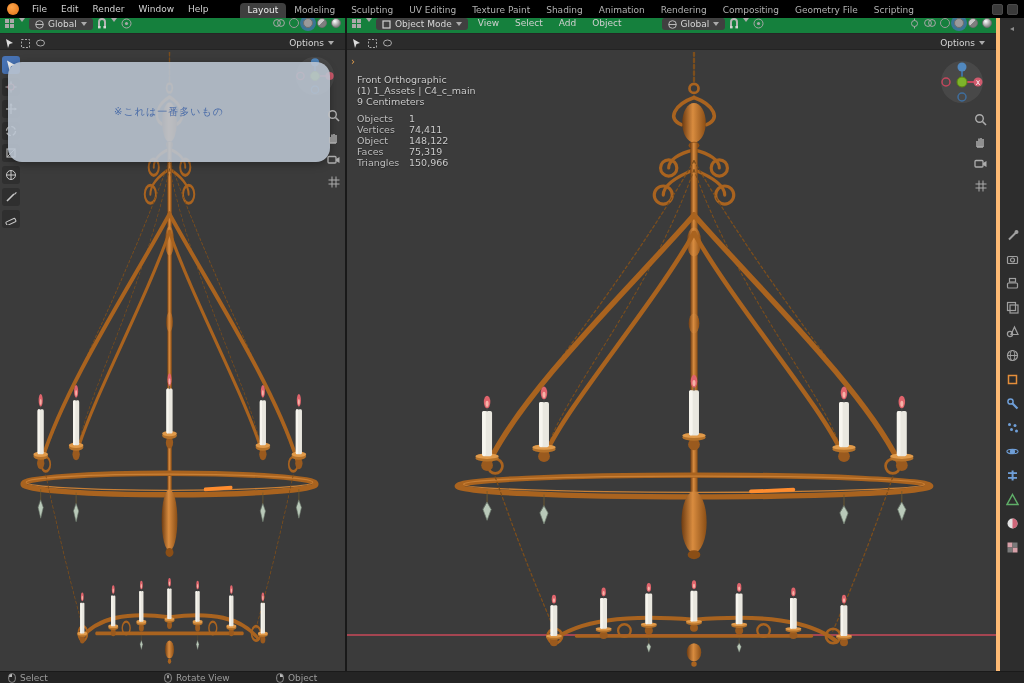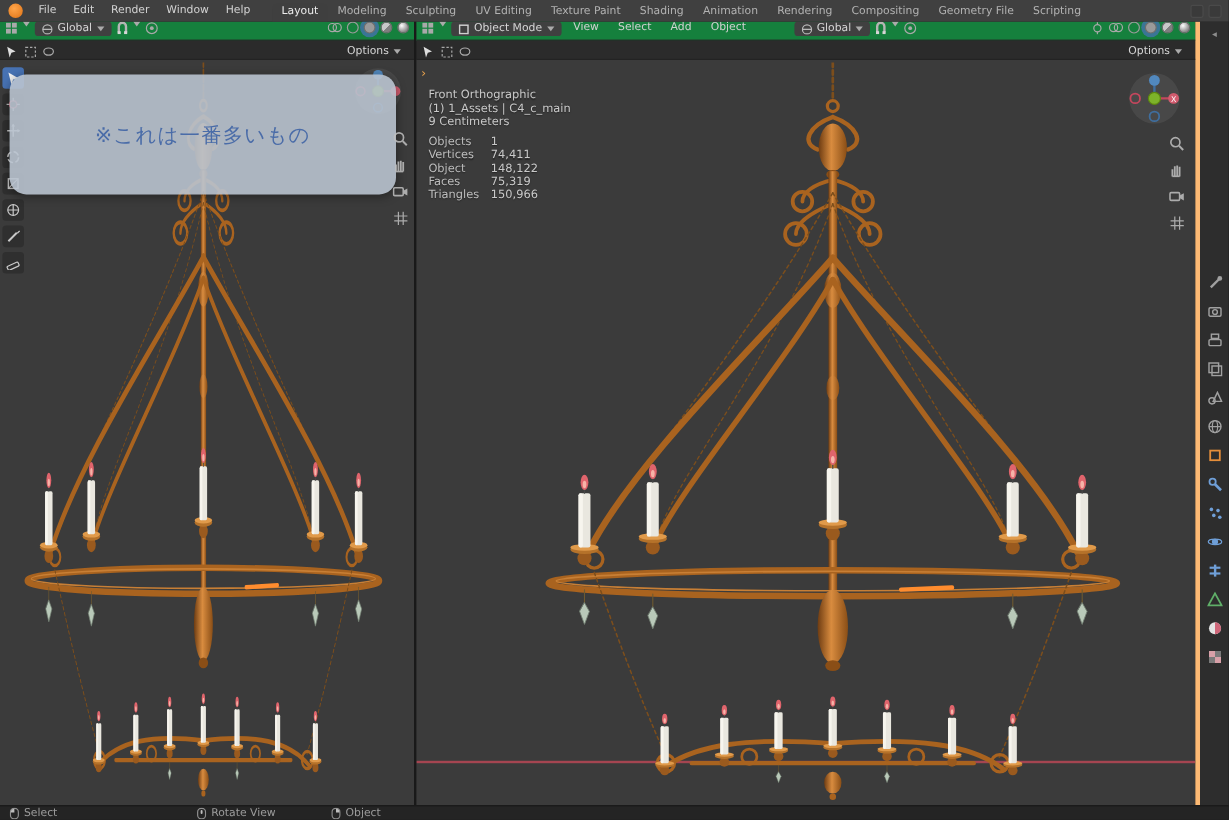--- a/index.html
+++ b/index.html
@@ -1,24 +1,24 @@
 <!DOCTYPE html>
 <html><head>
 <meta charset="utf-8">
 <style>
   *{margin:0;padding:0;box-sizing:border-box}
   html,body{width:1024px;height:683px;overflow:hidden}
   body{font-family:"DejaVu Sans","Liberation Sans",sans-serif;background:#1d1d1d;color:#c8c8c8;font-size:10px}
   .app{position:relative;width:1024px;height:683px;background:#1d1d1d}
 
   
-  .topbar{position:absolute;top:0;left:0;right:0;height:18px;background:#404040;display:flex;align-items:center;padding:0 4px;z-index:9}
+  .topbar{position:absolute;top:0;left:0;right:0;height:18px;background:#000000;display:flex;align-items:center;padding:0 4px;z-index:9}
   .logo{width:12px;height:12px;border-radius:50%;background:radial-gradient(circle at 40% 35%,#ffa54a,#e67e22 75%);margin:0 6px 0 3px;flex:none}
   .menu{padding:0 7px;color:#d2d2d2;font-size:9px;cursor:default}
-  .tabs{display:flex;margin-left:11px;height:18px;align-items:flex-end}
+  .tabs{display:flex;margin-left:24px;height:18px;align-items:flex-end}
   .tab{padding:2px 8px 3px;color:#b2b2b2;font-size:9px;border-radius:4px 4px 0 0;white-space:nowrap}
   .tab.active{background:#3f3f3f;color:#ececec}
   .topbar-right{margin-left:auto;display:flex;gap:4px;align-items:center;padding-right:2px}
   .mini-ic{width:11px;height:11px;background:#3a3a3a;border-radius:2px;border:1px solid #4a4a4a}
 
   
   .work{position:absolute;top:18px;left:0;right:0;bottom:12px;display:flex}
   .vp{position:relative;height:100%}
   .vp.left{width:347px;border-right:2px solid #191919;flex:none}
   .vp.right{flex:1;border-right:4px solid #fdba74}
@@ -46,21 +46,21 @@
   .expand-arrow{position:absolute;left:4px;top:6px;color:#e7a14c;font-size:10px;z-index:6}
 
   
   .stats{position:absolute;left:8px;top:6px;line-height:11px;color:#c9c9c9;font-size:9.5px;z-index:5;text-shadow:0 1px 1px rgba(0,0,0,.4)}
   .stats .row{display:flex}
   .stats .row .lbl{width:52px;color:#bdbdbd}
   .stats .gap{height:6px}
   .bubble{position:absolute;left:8px;top:12px;width:322px;height:100px;background:rgba(185,195,207,.9);border-radius:14px;z-index:7;
           display:flex;flex-direction:column;align-items:center;justify-content:center;gap:6px;box-shadow:0 2px 8px rgba(0,0,0,.35)}
   .bubble .l1{font-size:21px;color:#4a6ca8;letter-spacing:1px}
-  .bubble .l2{font-size:17px;color:#4a6ca8;letter-spacing:1px}
+  .bubble .l2{font-size:10px;color:#4a6ca8;letter-spacing:1px}
 
   .gizmo{position:absolute;z-index:4}
   .navcol{position:absolute;display:flex;flex-direction:column;gap:7px;z-index:8;align-items:center}
   .navic{width:15px;height:15px;display:flex;align-items:center;justify-content:center;opacity:.85}
 
   .axisline{position:absolute;left:0;right:0;height:2px;background:rgba(201,74,90,.75);z-index:1}
   .chand{position:absolute;z-index:2}
 
   
   .rail-chevron{position:absolute;top:6px;left:0;right:0;text-align:center;color:#8d8d8d;font-size:8px}

